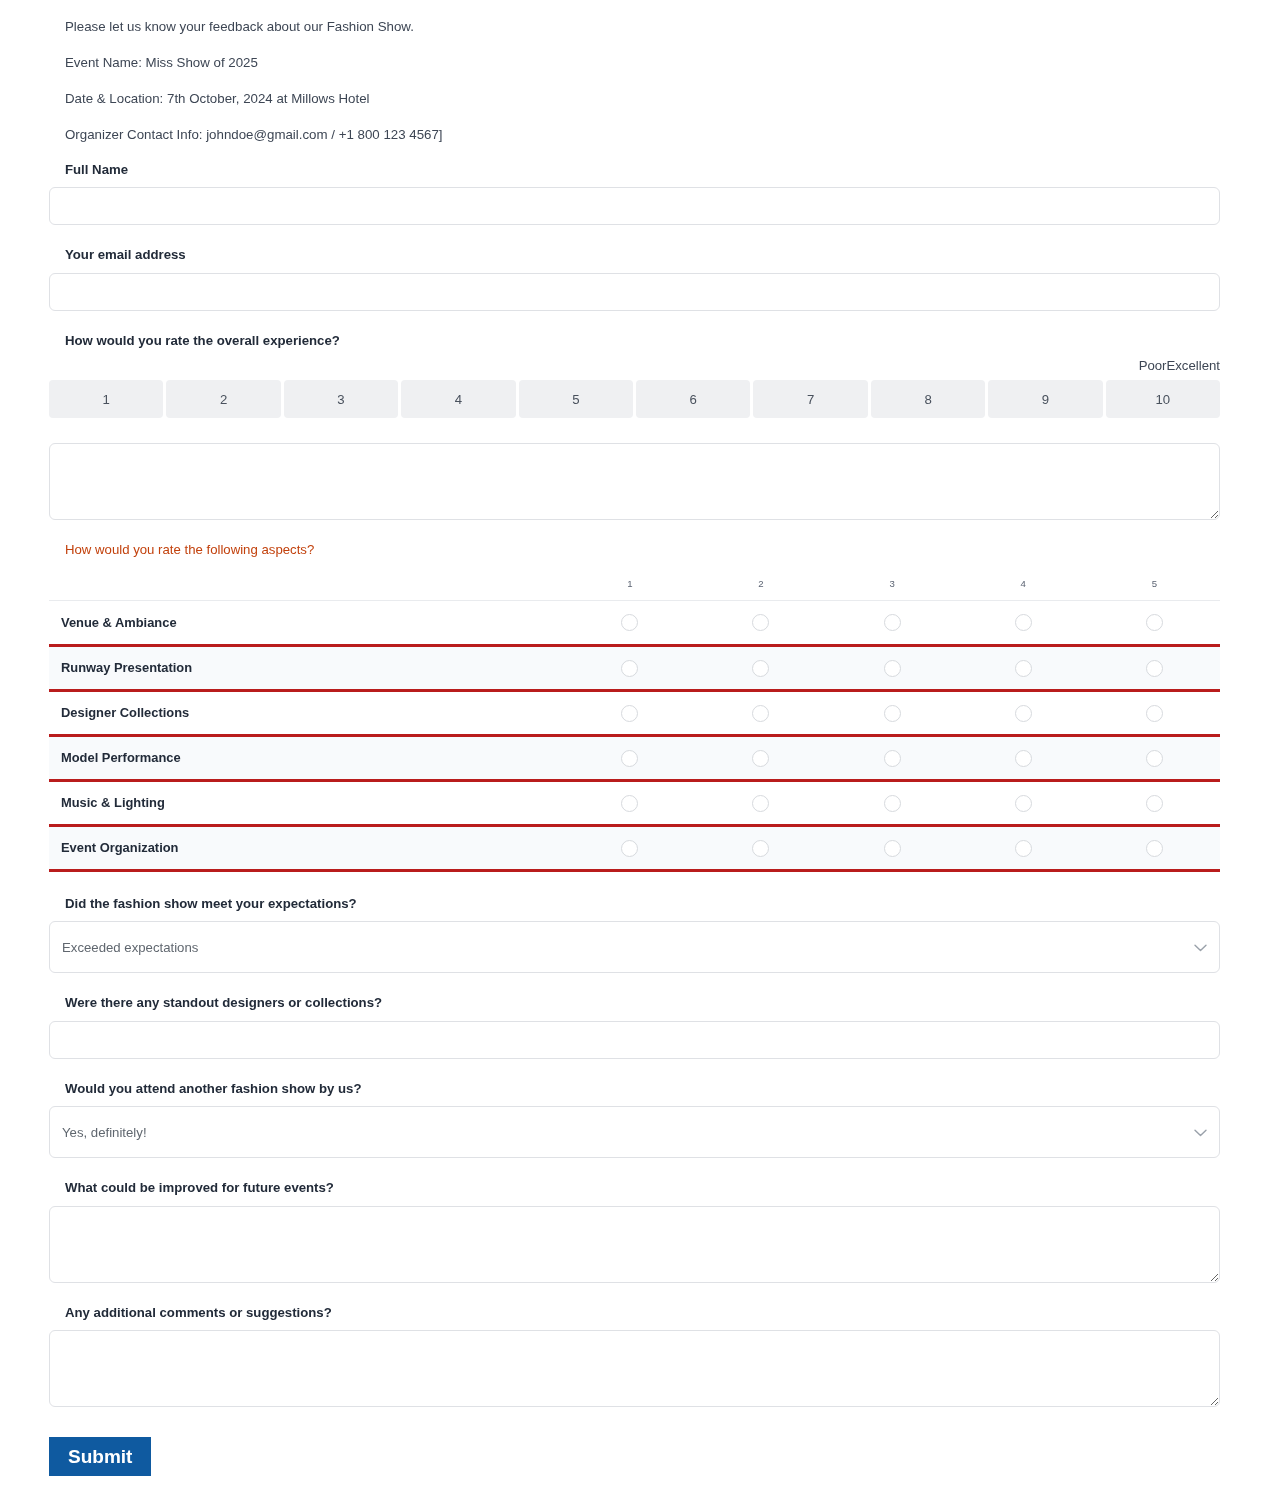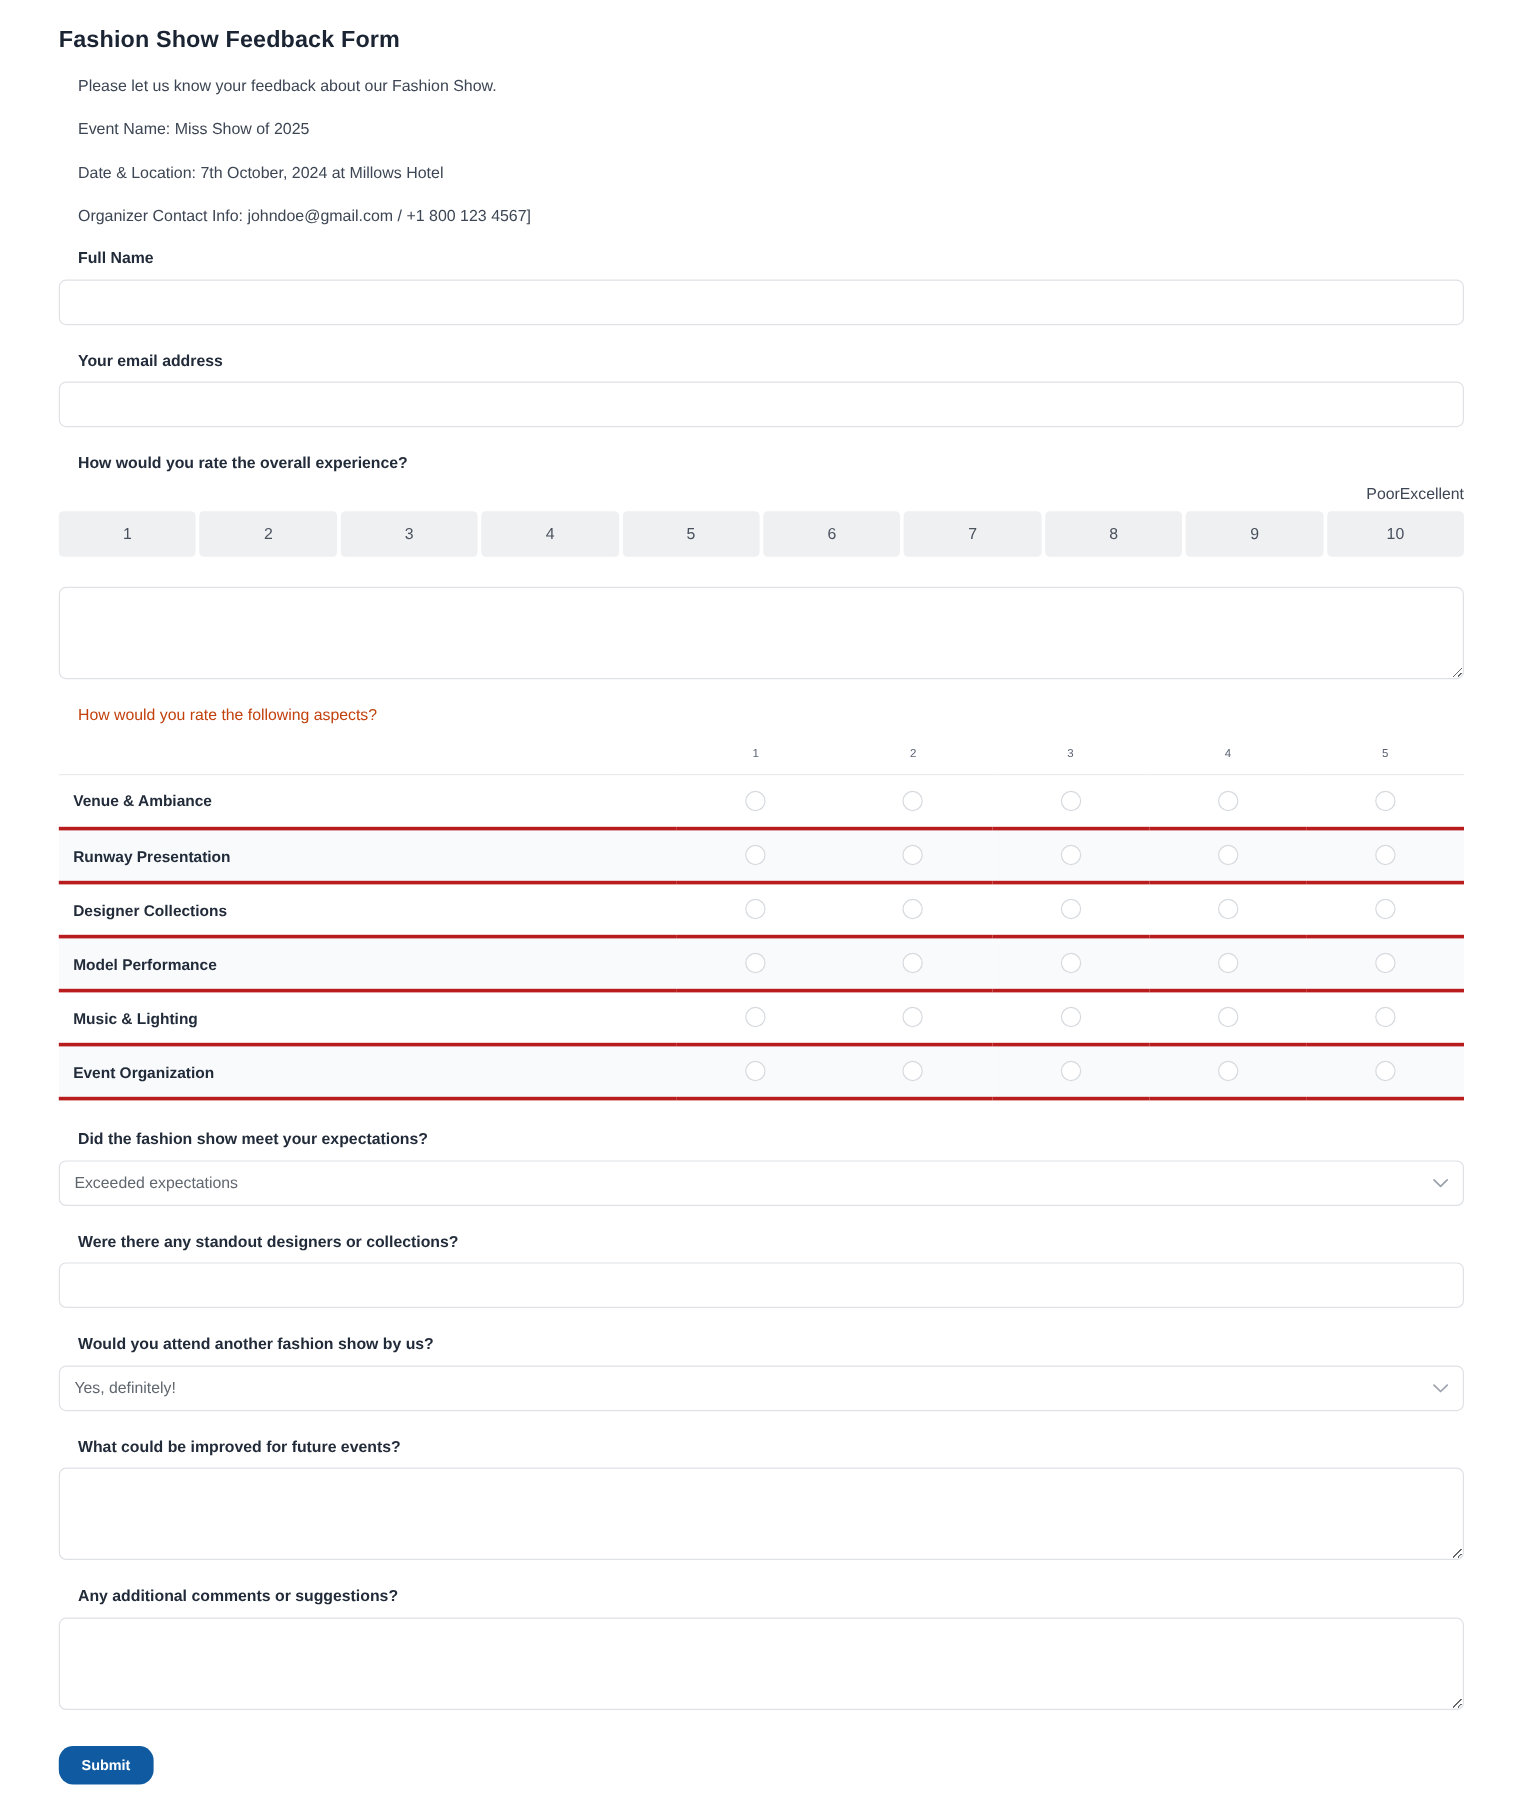--- a/index.html
+++ b/index.html
@@ -149,21 +149,21 @@
     vertical-align: middle;
   }
 
   
   .select-wrap {
     position: relative;
     margin-bottom: 22px;
   }
   .select-box {
     width: 100%;
-    height: 38px;
+    height: 52px;
     border: 1px solid #dfe1e5;
     border-radius: 6px;
     background: #ffffff;
     font-family: "Liberation Sans", sans-serif;
     font-size: 13.2px;
     color: #60676f;
     padding: 0 34px 0 12px;
     display: flex;
     align-items: center;
     cursor: pointer;
@@ -175,35 +175,34 @@
     transform: translateY(-50%);
     pointer-events: none;
     display: block;
   }
 
   .submit-btn {
     margin-top: 8px;
     background: #0f5aa0;
     color: #ffffff;
     border: none;
-    border-radius: 12px;
-    font-family: "Liberation Sans", sans-serif;
-    font-size: 12px;
+    border-radius: 0;
+    font-family: "Liberation Sans", sans-serif;
+    font-size: 19px;
     font-weight: 700;
     padding: 10px 19px;
     cursor: pointer;
     line-height: 1;
   }
 </style>
 </head>
 <body>
 
 <div class="page">
 
-  <h1 class="form-title">Fashion Show Feedback Form</h1>
 
   <p class="intro-line">Please let us know your feedback about our Fashion Show.</p>
   <p class="intro-line">Event Name: Miss Show of 2025</p>
   <p class="intro-line">Date &amp; Location: 7th October, 2024 at Millows Hotel</p>
   <p class="intro-line">Organizer Contact Info: johndoe@gmail.com / +1 800 123 4567]</p>
 
   
   <div class="field-block">
     <div class="field-label">Full Name</div>
     <input class="text-input" type="text" placeholder="" style="">

